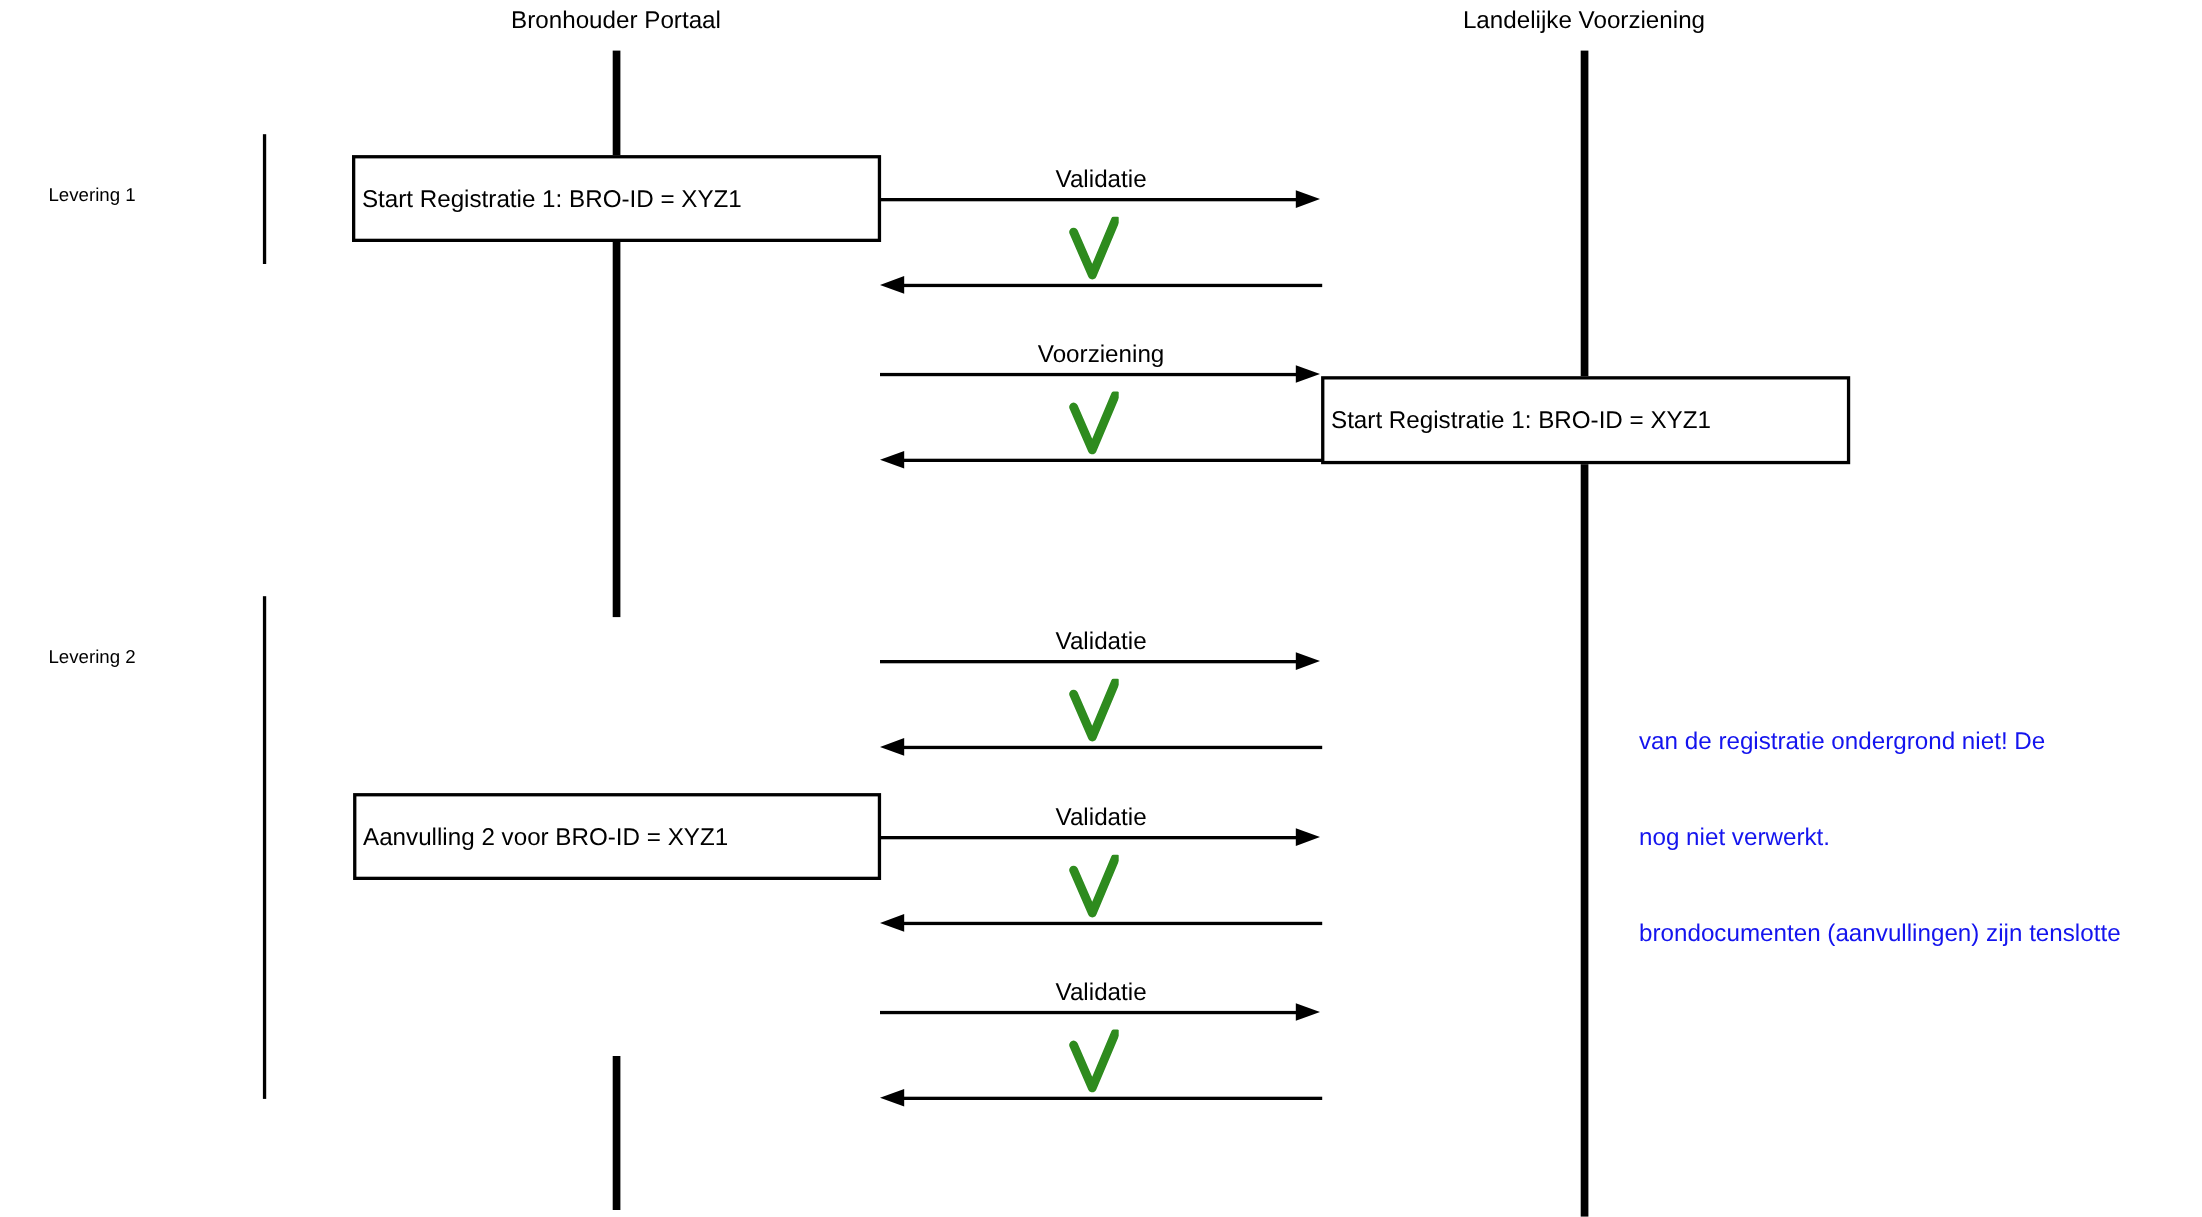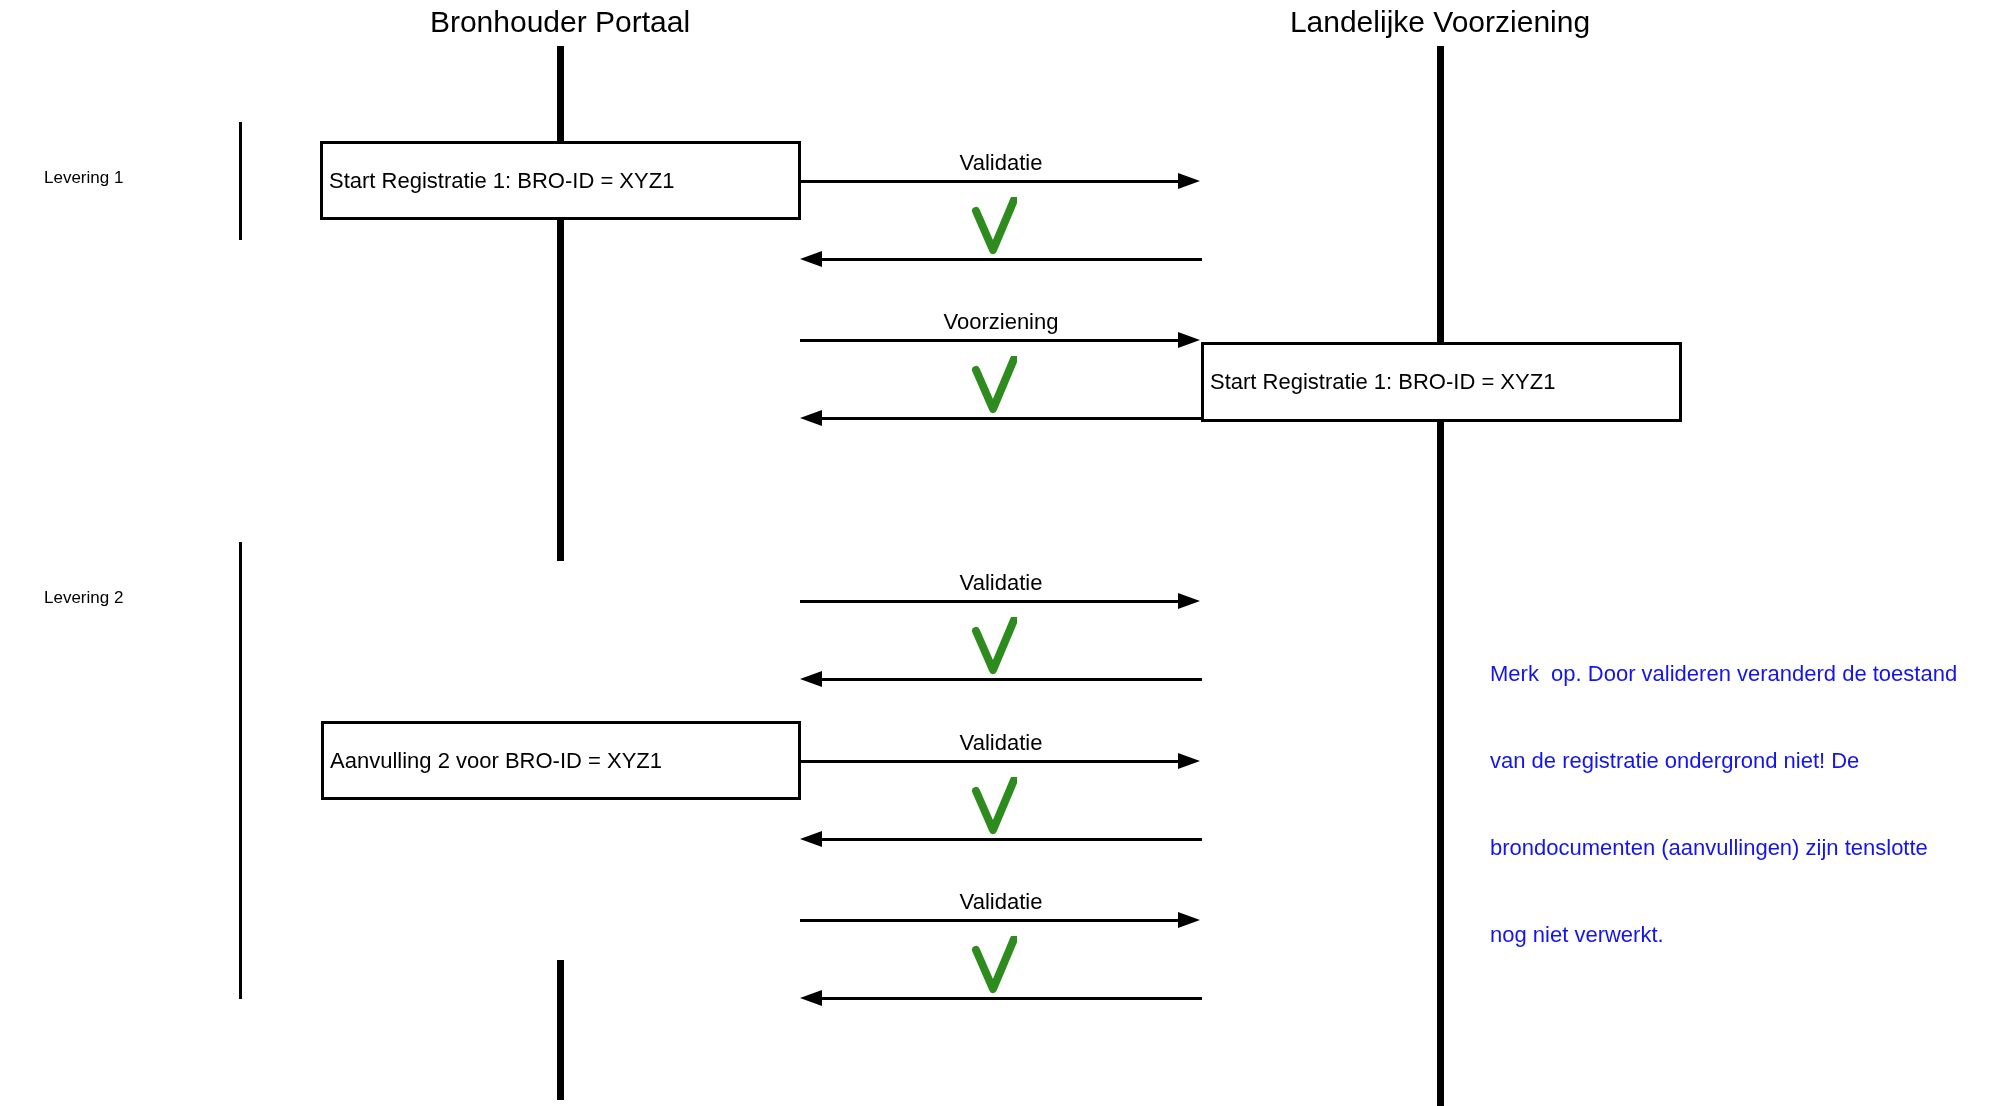--- a/index.html
+++ b/index.html
@@ -17,21 +17,21 @@
   .canvas {
     position: relative;
     width: 2002px;
     height: 1106px;
     background: #ffffff;
   }
   
   .lane-title {
     position: absolute;
     top: 5px;
-    font-size: 30px;
+    font-size: 22px;
     white-space: nowrap;
     transform: translateX(-50%);
   }
   
   .lifeline {
     position: absolute;
     width: 7px;
     background: #000;
     z-index: 1;
   }
@@ -201,19 +201,18 @@
     <div class="arrow-line req"></div>
     <div class="head-right"></div>
     <svg class="check" viewBox="0 0 48 58">
       <path d="M7 14 L24 53 L45 3" fill="none" stroke="currentColor" stroke-width="8" stroke-linecap="round" stroke-linejoin="round"></path>
     </svg>
     <div class="arrow-line resp"></div>
     <div class="head-left"></div>
   </div>
 
   <div class="note">
-    <div>Merk  op. Door valideren veranderd de toestand</div>
     <div>van de registratie ondergrond niet! De</div>
+    <div>nog niet verwerkt.</div>
     <div>brondocumenten (aanvullingen) zijn tenslotte</div>
-    <div>nog niet verwerkt.</div>
   </div>
 
 </div>
 
 </body></html>

